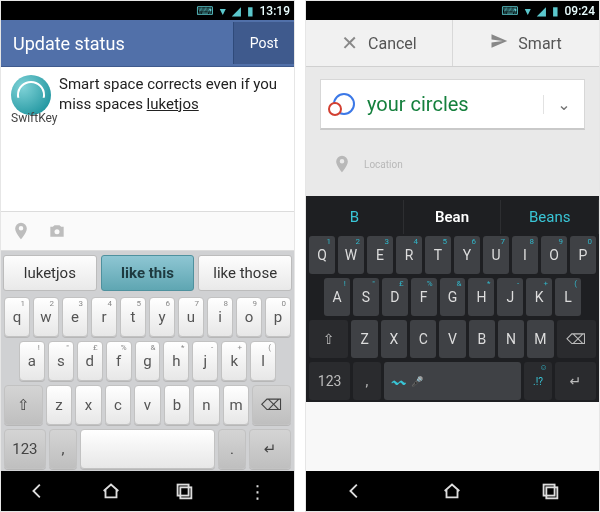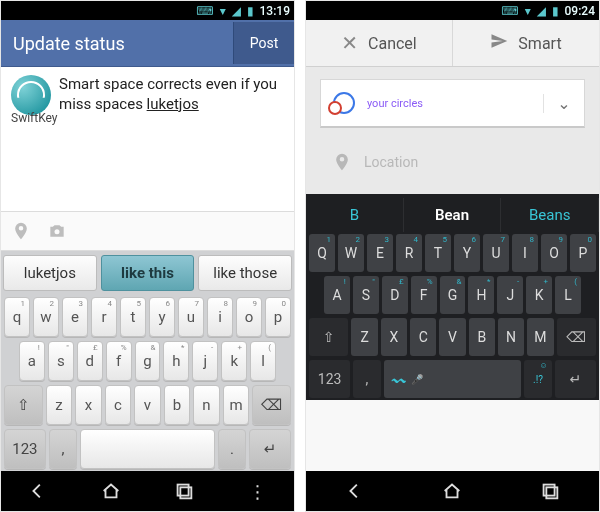--- a/index.html
+++ b/index.html
@@ -37,21 +37,21 @@
   .holo-body{background:#e9e9e9;padding:12px 14px 10px;display:flex;flex-direction:column;gap:12px}
   .card{background:#fff;border:1px solid #d7d7d7;border-bottom:2px solid #c9c9c9}
   .circles-row{display:flex;align-items:center}
   .circles-main{flex:1;display:flex;align-items:center;gap:12px;padding:12px 12px}
   .circles-caret{width:40px;border-left:1px solid #e2e2e2;display:flex;align-items:center;justify-content:center;color:#777}
   .circles-main .c-icon{width:18px;height:18px;border:2.5px solid #3b78e7;border-radius:50%;position:relative}
   .circles-main .c-icon::after{content:"";position:absolute;width:10px;height:10px;border:2.5px solid #d23f31;border-radius:50%;left:-7px;top:7px;background:#fff}
   .post-card{padding:12px 12px 16px;display:flex;gap:12px}
   .pencil{width:18px;height:18px;background:#6aa43a;clip-path:polygon(0 80%,60% 20%,80% 40%,20% 100%);}
   .holo-input{flex:1;font-size:14px;color:#222;border:none;border-bottom:2px solid #2f9dbf;padding-bottom:4px}
-  .loc-row{display:flex;align-items:center;gap:12px;padding:12px 12px;color:#b8b8b8;font-size:14px}
+  .loc-row{display:flex;align-items:center;gap:12px;padding:12px 12px;color:#b8b8b8;font-size:10px}
   
   .kb-dark{background:#1e1f22;padding-top:4px}
   .dsug-row{height:34px;display:flex}
   .dsug{flex:1;display:flex;align-items:center;justify-content:center;font-size:15px;color:#39c5d6;border-right:1px solid #2d2e31}
   .dsug.mid{color:#fff;font-weight:600}
   .dkrow{display:flex;gap:3px;padding:2px 3px}
   .dkey{flex:1;height:38px;background:#3f4145;border-radius:3px;display:flex;align-items:center;justify-content:center;color:#ddd;font-size:14px;position:relative}
   .dkey .sub{position:absolute;top:1px;right:4px;font-size:8px;color:#31b6c9}
   .dkey.dark{background:#2a2b2e;color:#bbb}
   .dkey.accent{color:#39c5d6}
@@ -200,21 +200,21 @@
           </svg>
       </span>
       <span>Smart</span>
     </div>
   </div>
 
   <div class="holo-body">
     <div class="card circles-row">
       <div class="circles-main">
         <span class="c-icon"></span>
-        <span style="color:#8b5cf6;font-size:11px">your circles</span>
+        <span style="color:#15803d;font-size:20px">your circles</span>
       </div>
       <div class="circles-caret">⌄</div>
     </div>
 
 
     <div class="loc-row">
       <span class="flat-icon text-muted">
         <svg viewBox="0 0 24 24" fill="currentColor">
             <path d="M12 2a7 7 0 00-7 7c0 5 7 13 7 13s7-8 7-13a7 7 0 00-7-7zm0 9.5A2.5 2.5 0 1112 6a2.5 2.5 0 010 5.5z"></path>
           </svg>

